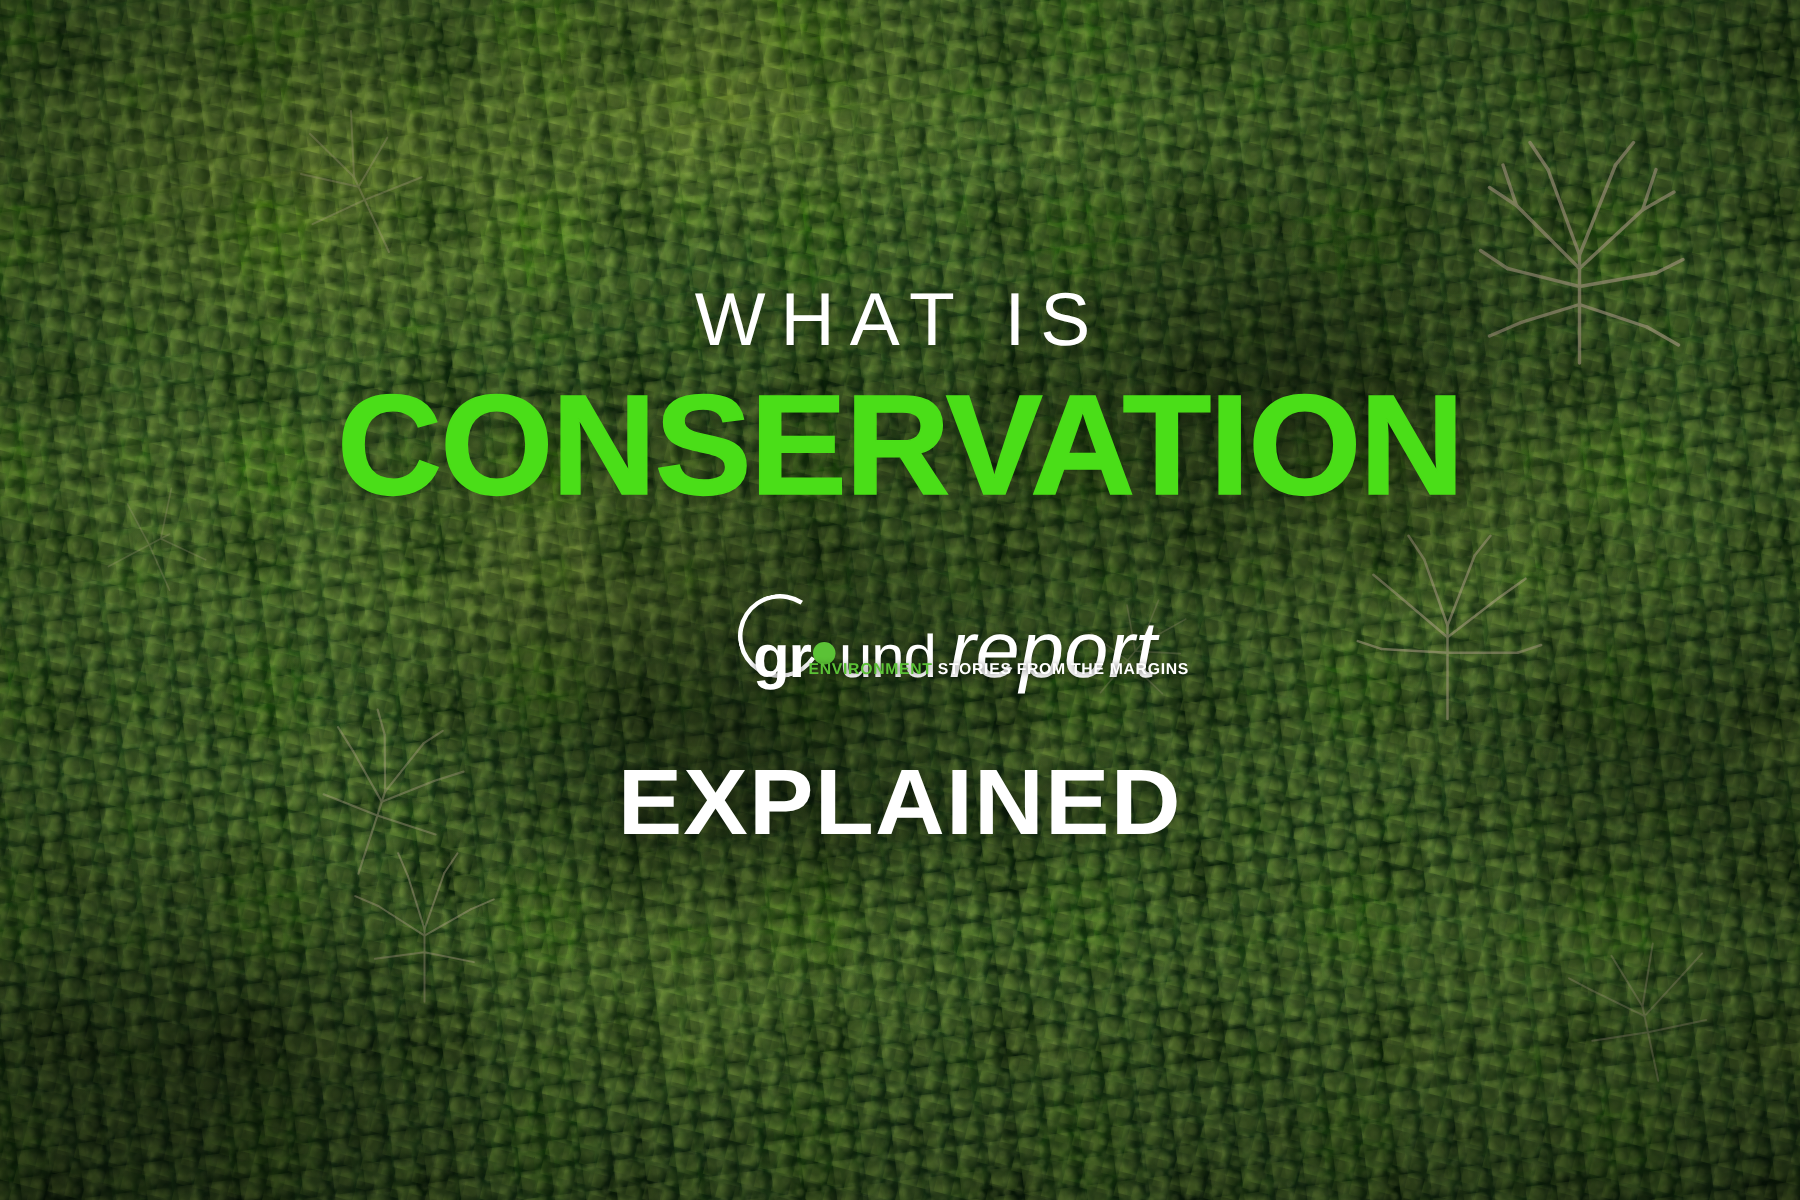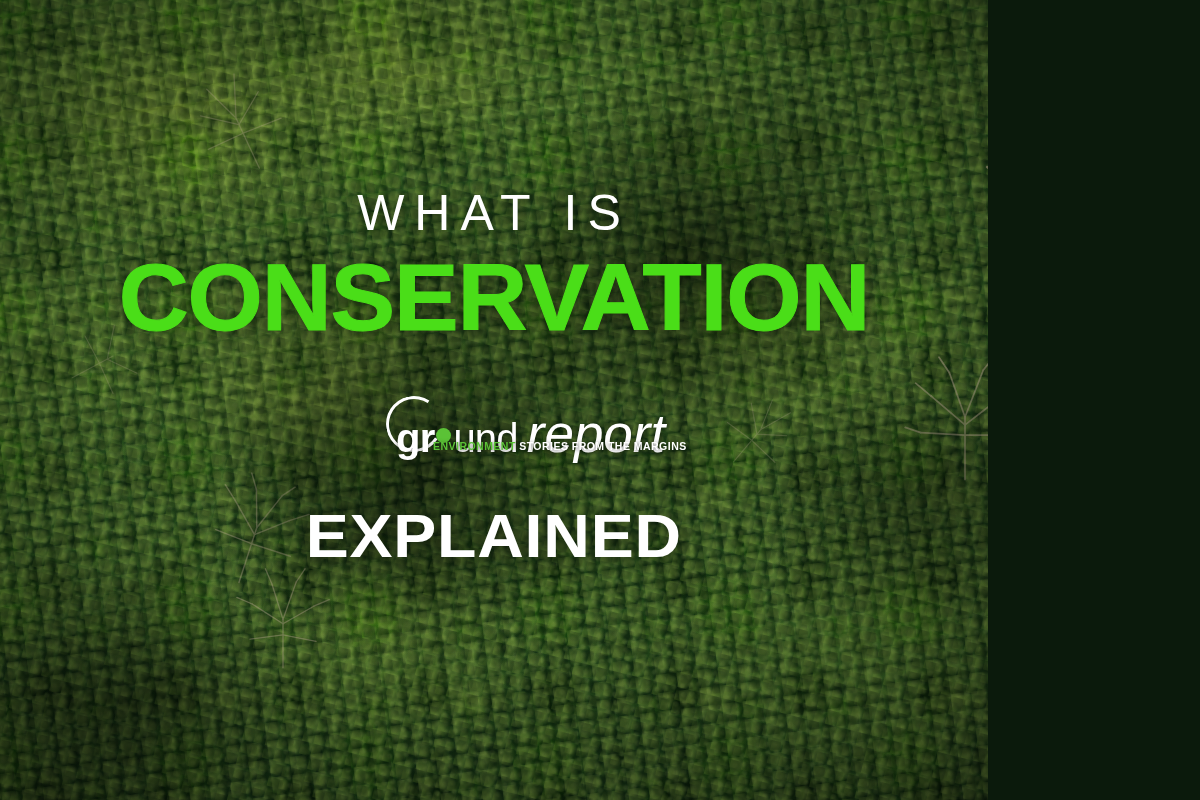--- a/index.html
+++ b/index.html
@@ -5,21 +5,21 @@
 <style>
   * { margin:0; padding:0; box-sizing:border-box; }
   html, body {
     width:1200px; height:800px; overflow:hidden;
     background:#0b1a0c;
     font-family:"Liberation Sans", sans-serif;
   }
 
   .poster {
     position:relative;
-    width:988px; height:800px;
+    width:1200px; height:800px;
     overflow:hidden;
     background:#000000;
   }
 
   
   .canopy { position:absolute; inset:0; }
 
   .canopy-base {
     position:absolute; inset:0;
     background:

